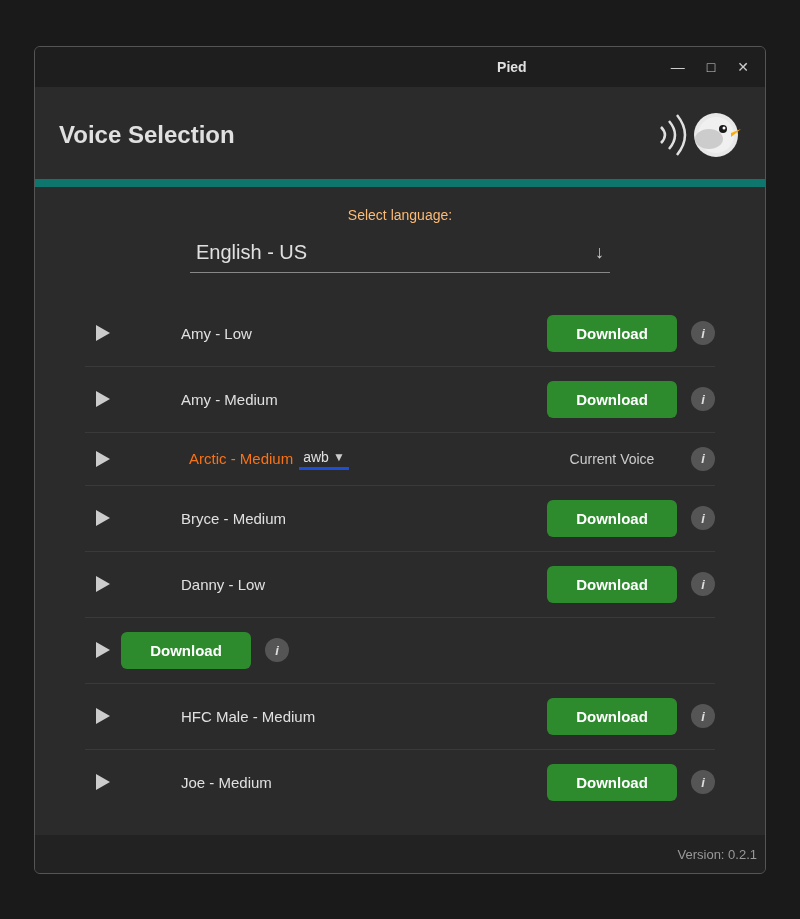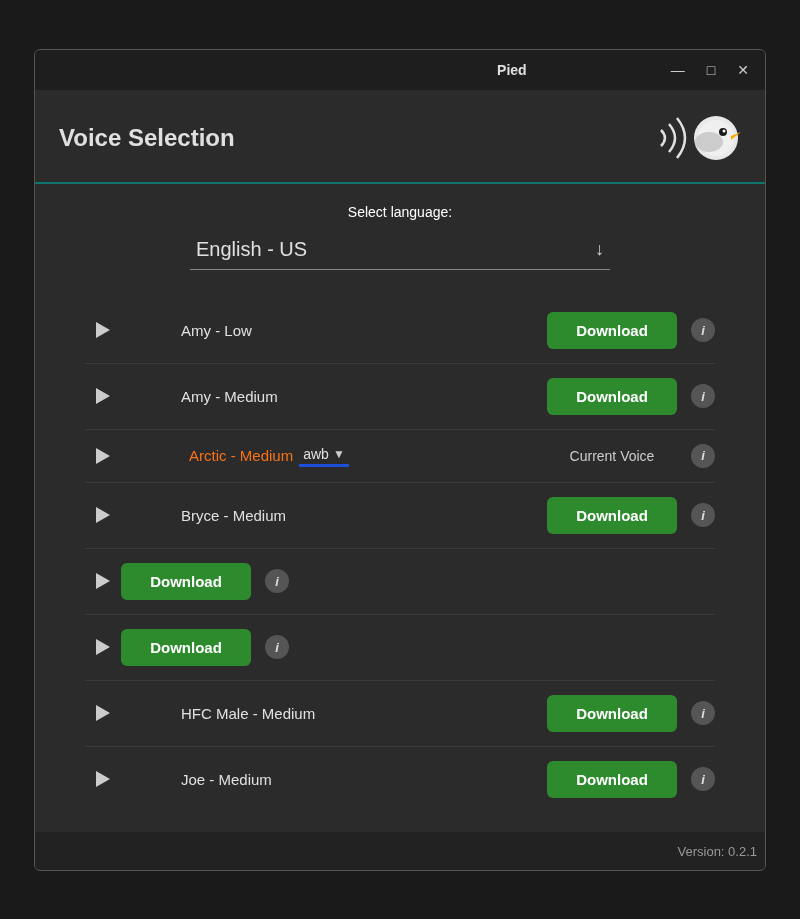--- a/index.html
+++ b/index.html
@@ -53,21 +53,21 @@
       line-height: 1;
       padding: 2px 4px;
     }
 
     .header {
       background: #2b2b2b;
       padding: 18px 24px 14px 24px;
       display: flex;
       align-items: center;
       justify-content: space-between;
-      border-bottom: 2px solid #0f766e;
+      border-bottom: 8px solid #0f766e;
     }
 
     .header-title {
       color: #e0e0e0;
       font-size: 24px;
       font-weight: 700;
     }
 
     .header-logo {
       width: 90px;
@@ -78,21 +78,21 @@
       background: #2b2b2b;
       padding: 20px 50px 20px 50px;
     }
 
     .language-section {
       text-align: center;
       margin-bottom: 28px;
     }
 
     .language-label {
-      color: #ffffff;
+      color: #fdba74;
       font-size: 14px;
       margin-bottom: 10px;
     }
 
     .language-dropdown {
       display: flex;
       align-items: center;
       justify-content: space-between;
       border-bottom: 1px solid #888;
       padding: 8px 6px;
@@ -335,20 +335,21 @@
           <span class="voice-name">Bryce - Medium</span>
           <button class="download-btn">Download</button>
           <button class="info-btn">
             <div class="info-circle">i</div>
           </button>
         </div>
         <div class="voice-row">
           <button class="play-btn">
             <span class="play-icon"></span>
           </button>
+          <span class="voice-name">Danny - Low</span>
           <button class="download-btn">Download</button>
           <button class="info-btn">
             <div class="info-circle">i</div>
           </button>
         </div>
         <div class="voice-row">
           <button class="play-btn">
             <span class="play-icon"></span>
           </button>
           <button class="download-btn">Download</button>

